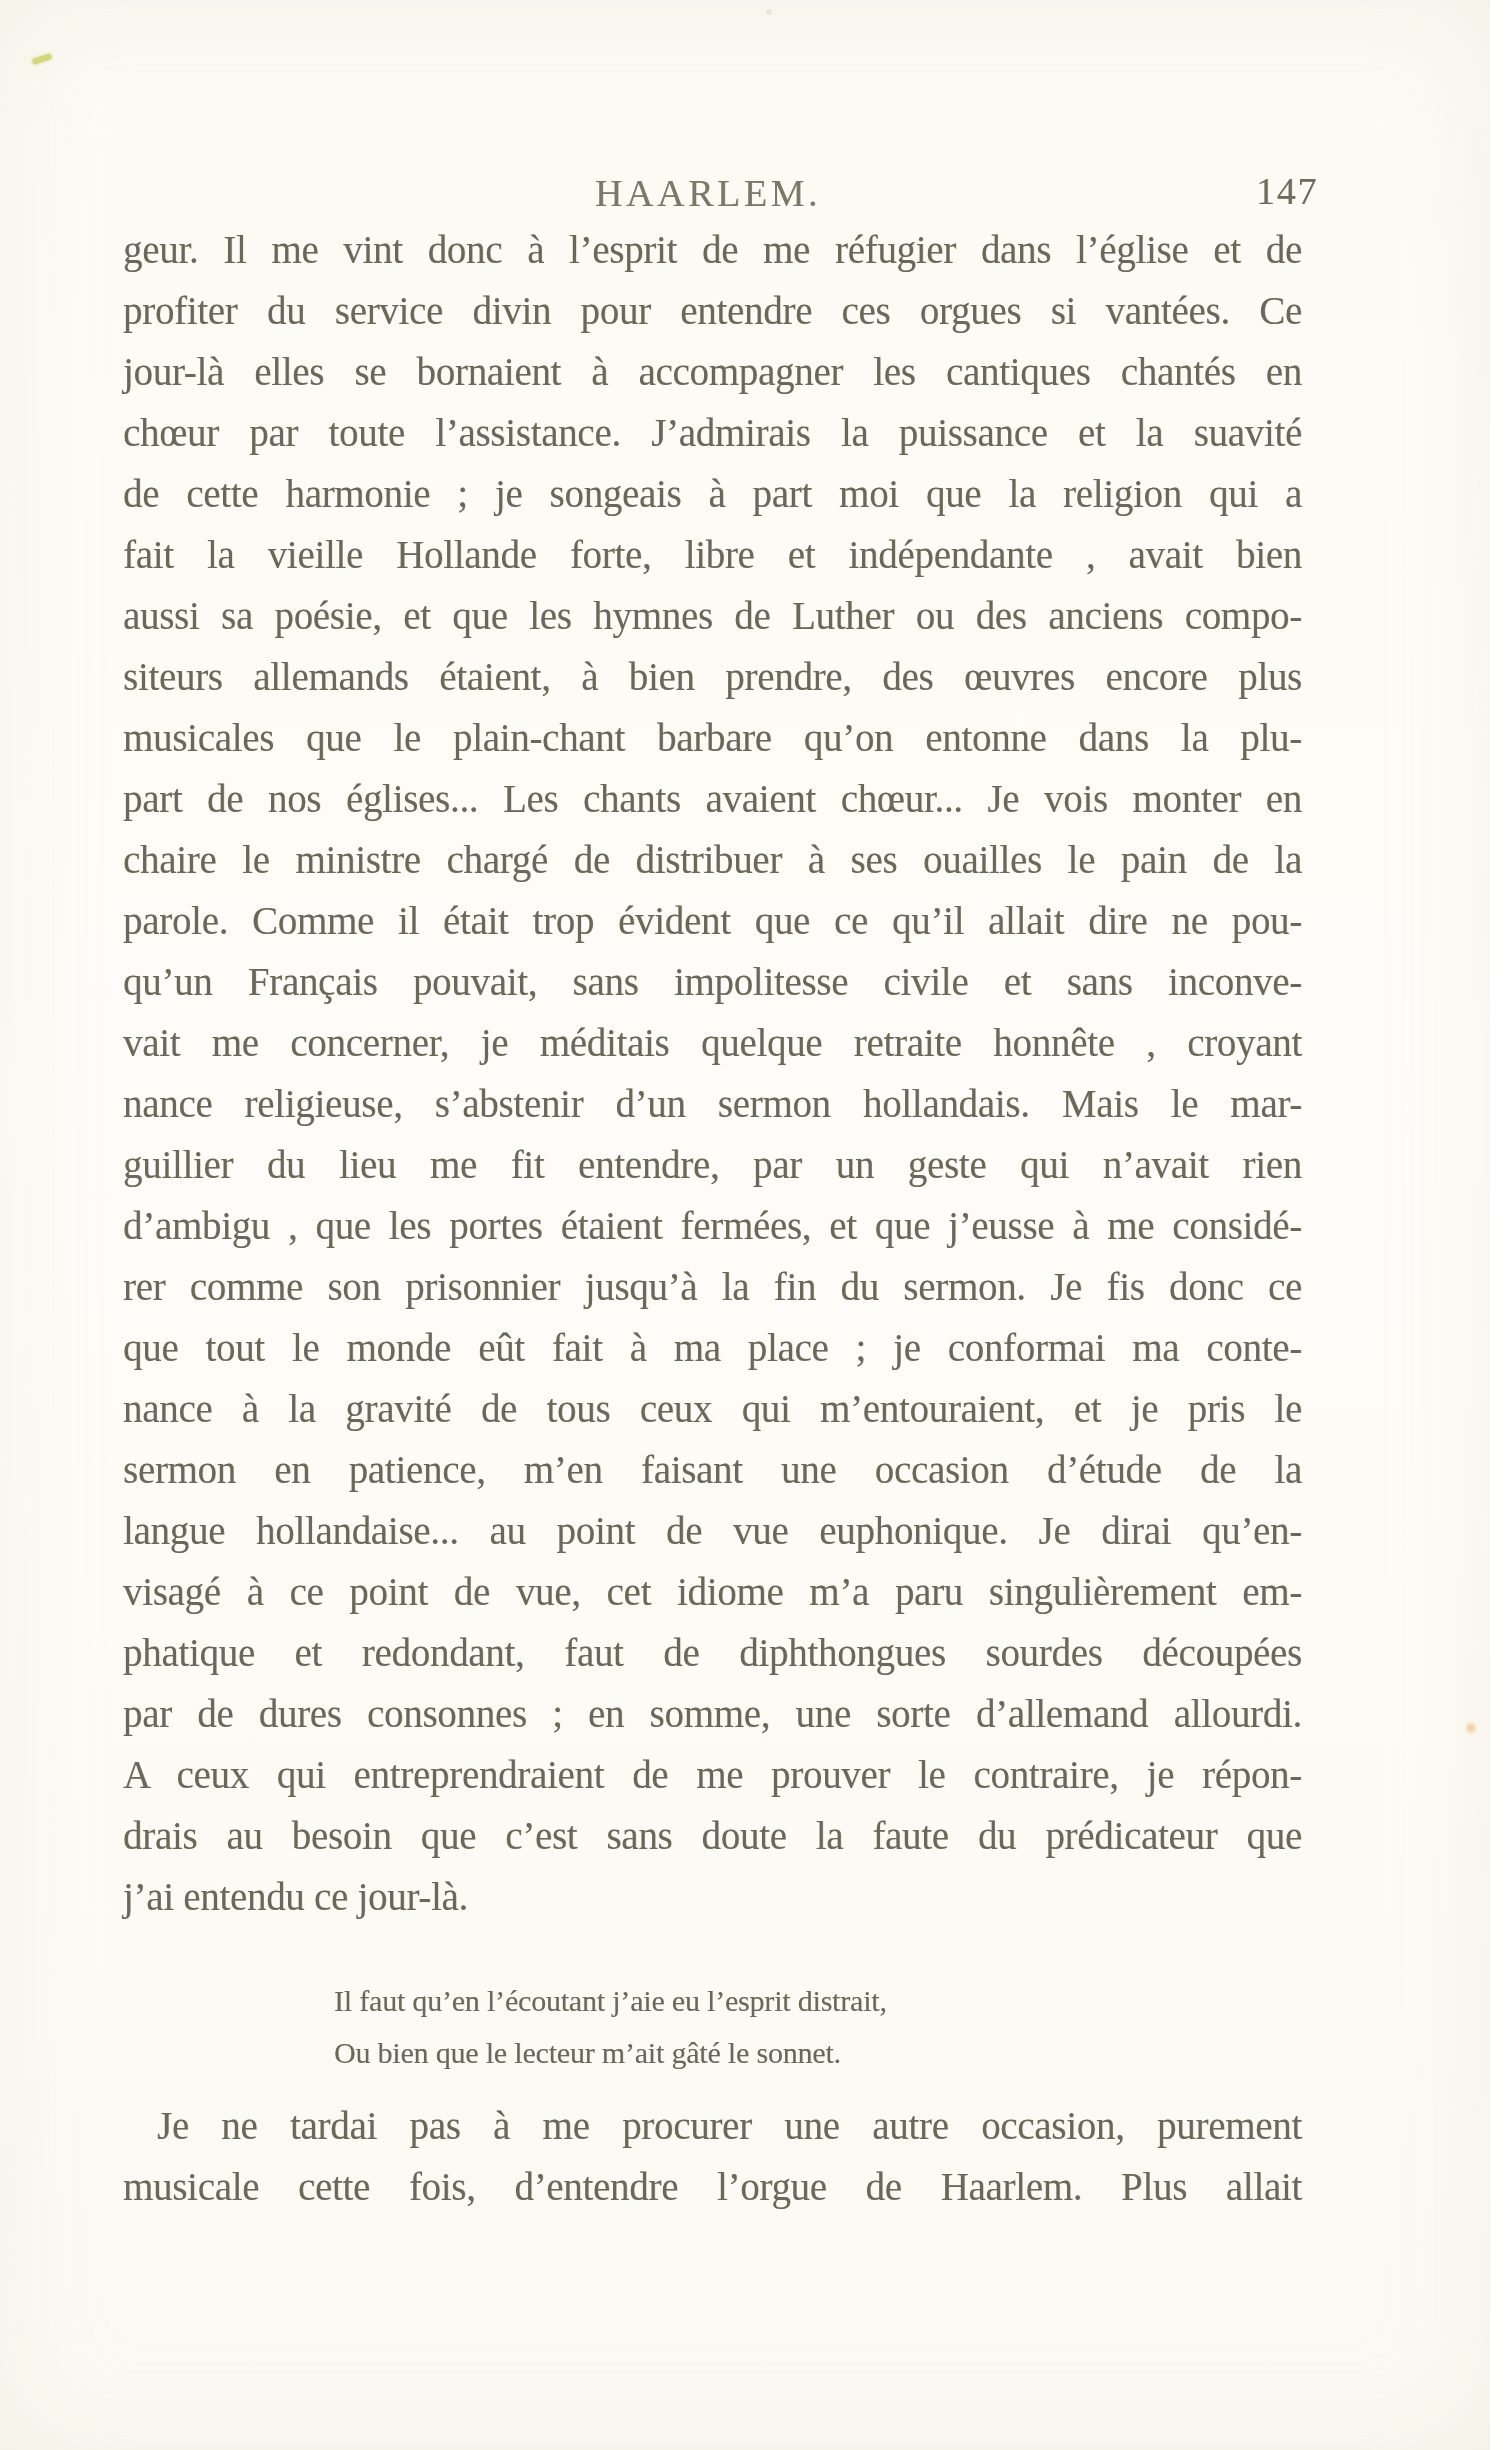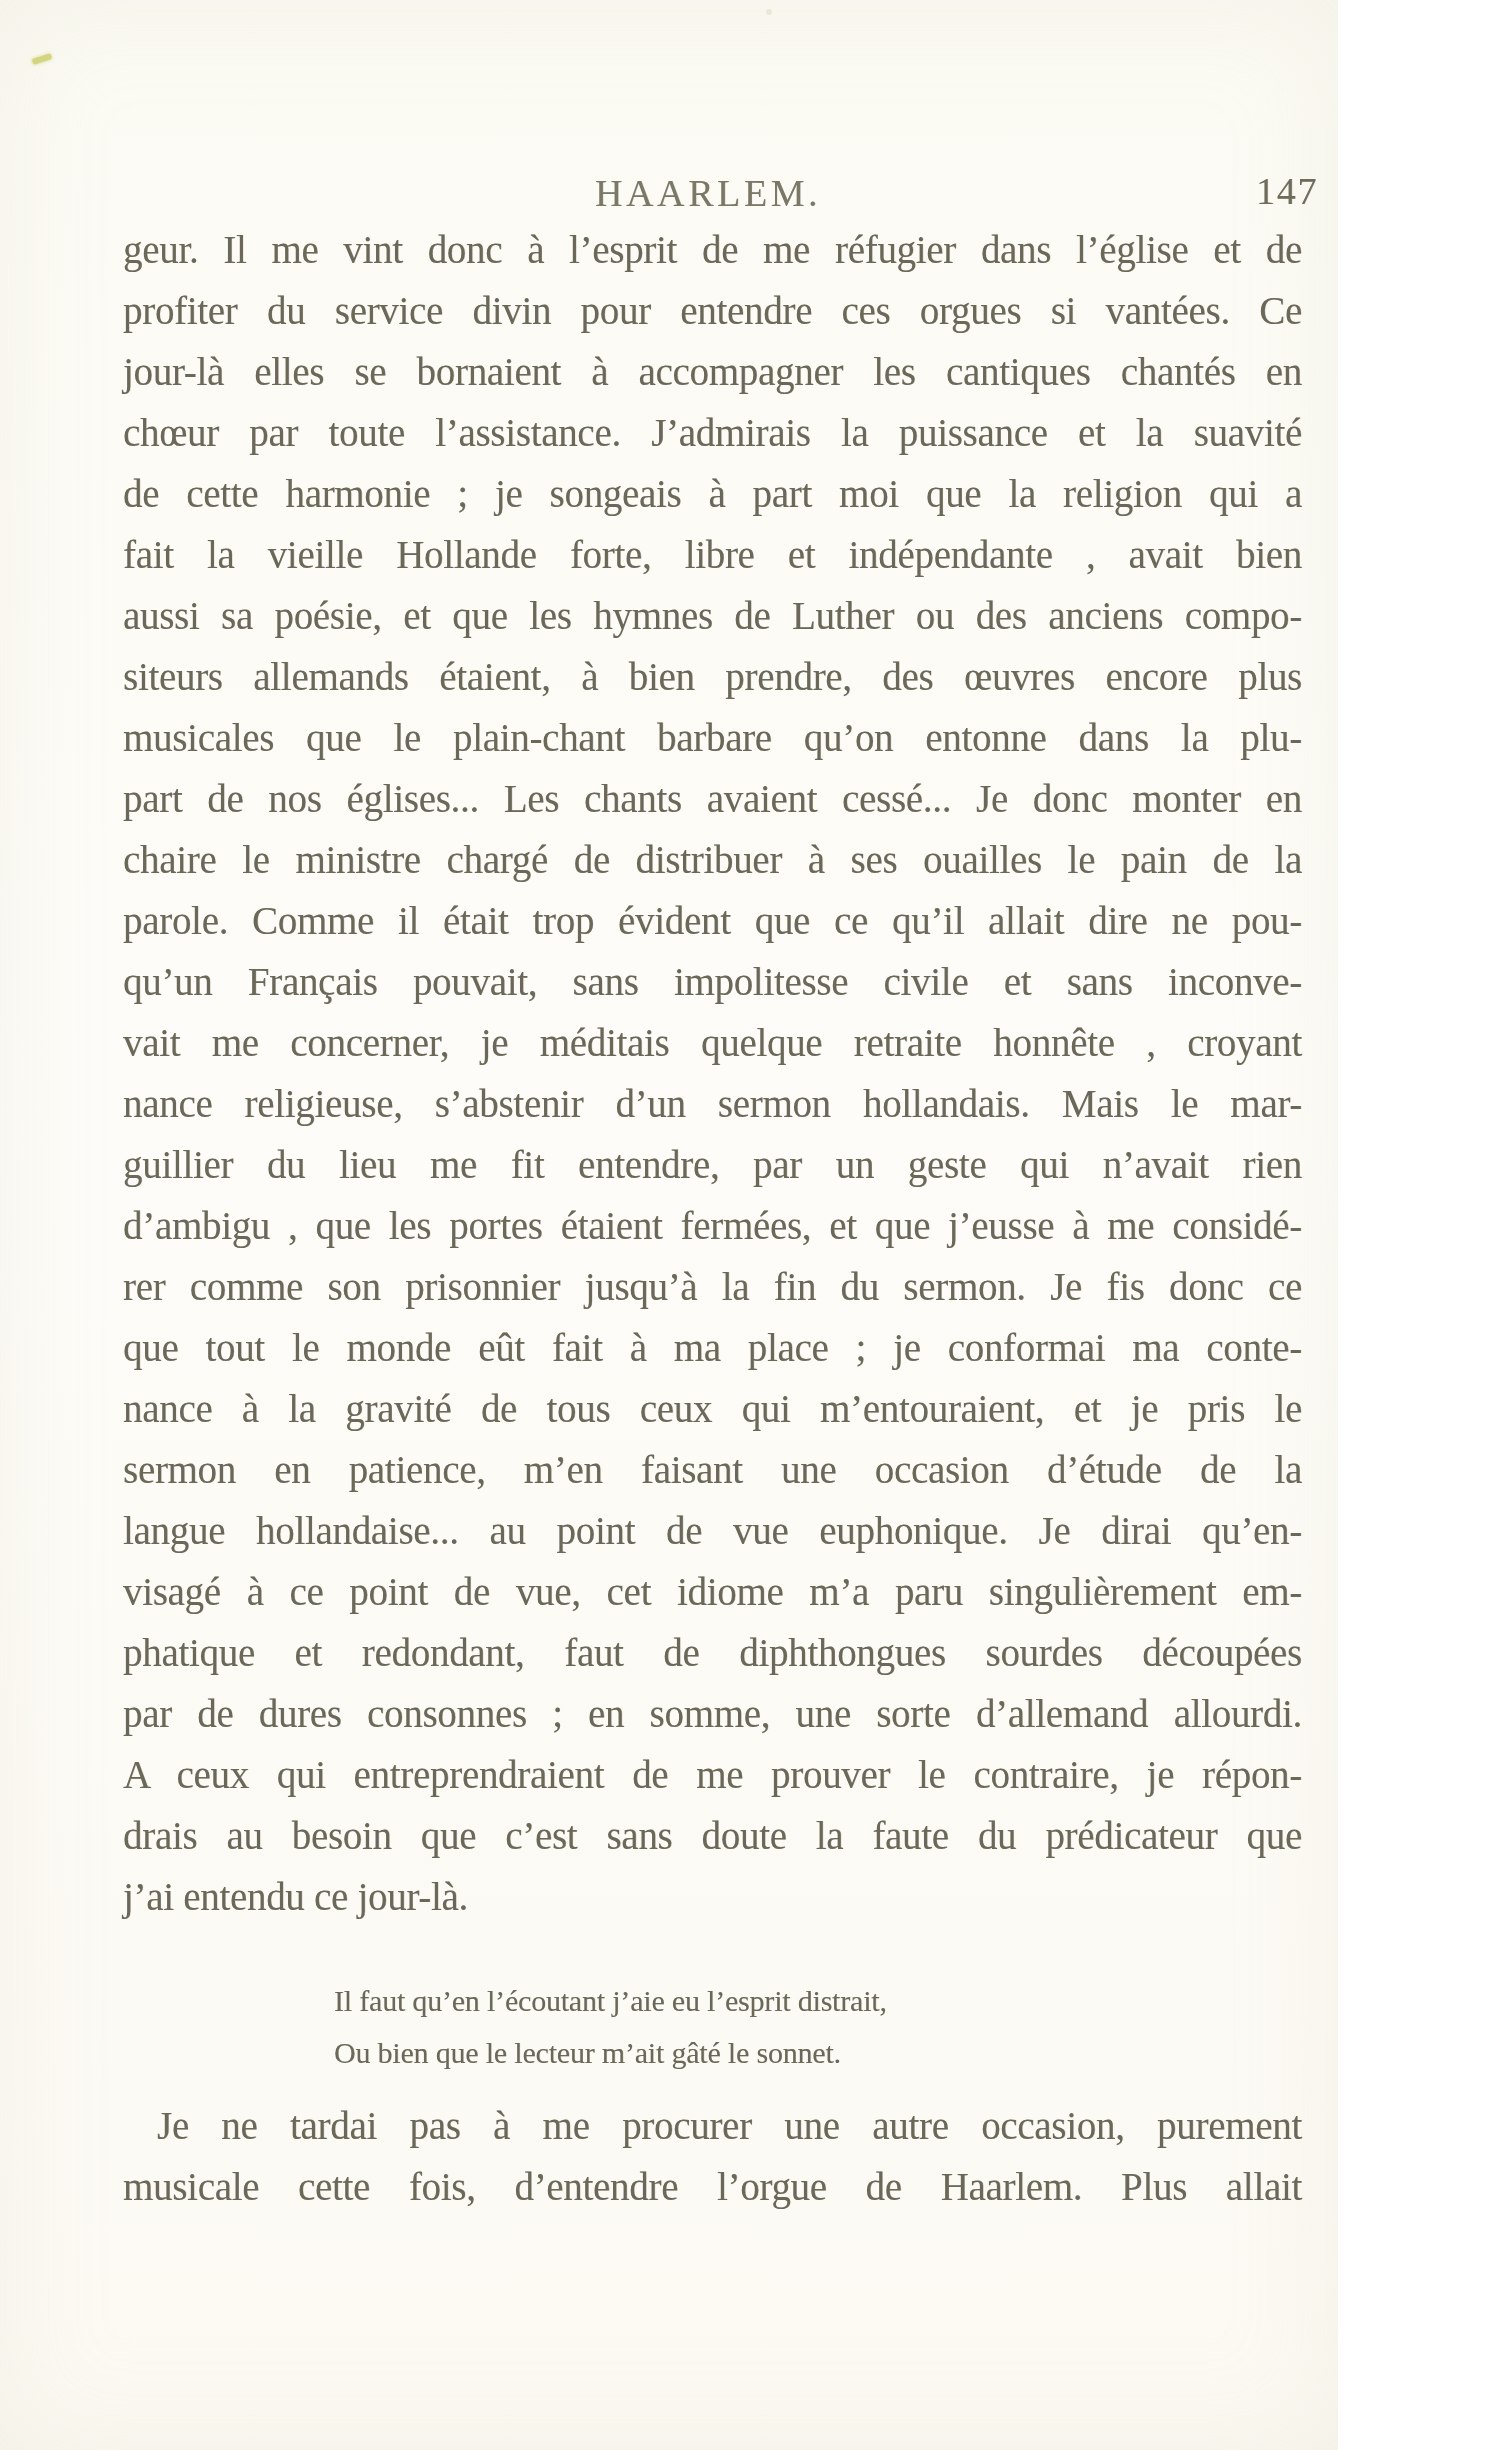--- a/index.html
+++ b/index.html
@@ -2,21 +2,21 @@
 <html style="font-size:14.4px"><head>
 <meta charset="utf-8">
 <style>
   html, body {
     margin: 0;
     padding: 0;
     background: #ffffff;
   }
   .page {
     position: relative;
-    width: 1338px;
+    width: 1490px;
     height: 2450px;
     background: linear-gradient(180deg, #fbfaf3 0%, #fdfcf8 45%, #fbf9f2 100%);
     overflow: hidden;
     font-family: "Liberation Serif", "DejaVu Serif", serif;
     color: #6b6859;
     box-shadow: inset 0 0 108px rgba(210,204,180,0.18);
   }
   .soft {
     text-shadow: 0.4px 0.4px 0.6px rgba(107,104,89,0.35);
   }
@@ -110,21 +110,21 @@
   <div class="para para1 no-justify-last soft">
       <div class="line">geur. Il me vint donc à l’esprit de me réfugier dans l’église et de</div>
       <div class="line">profiter du service divin pour entendre ces orgues si vantées. Ce</div>
       <div class="line">jour-là elles se bornaient à accompagner les cantiques chantés en</div>
       <div class="line">chœur par toute l’assistance. J’admirais la puissance et la suavité</div>
       <div class="line">de cette harmonie ; je songeais à part moi que la religion qui a</div>
       <div class="line">fait la vieille Hollande forte, libre et indépendante , avait bien</div>
       <div class="line">aussi sa poésie, et que les hymnes de Luther ou des anciens compo-</div>
       <div class="line">siteurs allemands étaient, à bien prendre, des œuvres encore plus</div>
       <div class="line">musicales que le plain-chant barbare qu’on entonne dans la plu-</div>
-      <div class="line">part de nos églises... Les chants avaient cessé... Je donc monter en</div>
+      <div class="line">part de nos églises... Les chants avaient chœur... Je vois monter en</div>
       <div class="line">chaire le ministre chargé de distribuer à ses ouailles le pain de la</div>
       <div class="line">parole. Comme il était trop évident que ce qu’il allait dire ne pou-</div>
       <div class="line">qu’un Français pouvait, sans impolitesse civile et sans inconve-</div>
       <div class="line">vait me concerner, je méditais quelque retraite honnête , croyant</div>
       <div class="line">nance religieuse, s’abstenir d’un sermon hollandais. Mais le mar-</div>
       <div class="line">guillier du lieu me fit entendre, par un geste qui n’avait rien</div>
       <div class="line">d’ambigu , que les portes étaient fermées, et que j’eusse à me considé-</div>
       <div class="line">rer comme son prisonnier jusqu’à la fin du sermon. Je fis donc ce</div>
       <div class="line">que tout le monde eût fait à ma place ; je conformai ma conte-</div>
       <div class="line">nance à la gravité de tous ceux qui m’entouraient, et je pris le</div>

